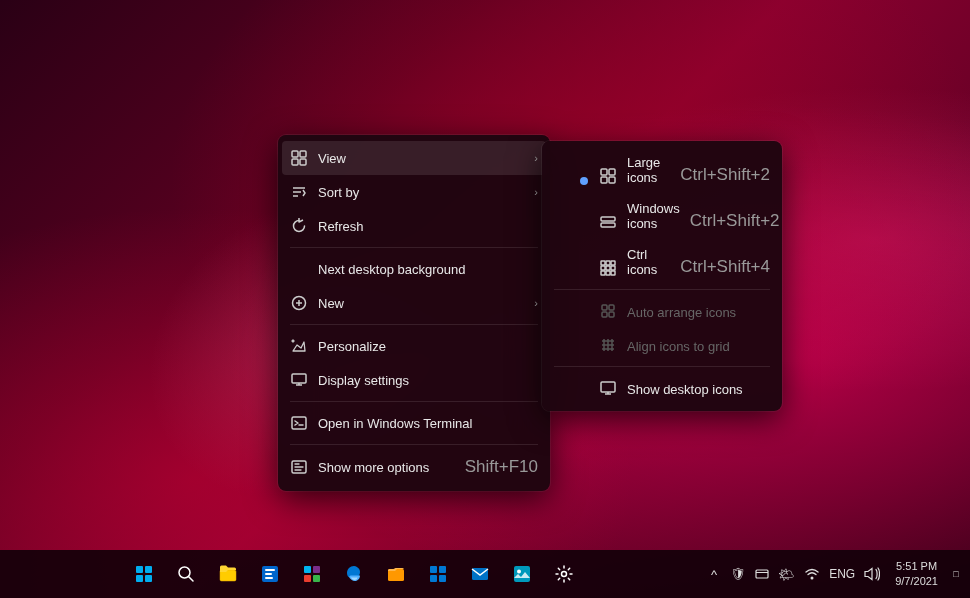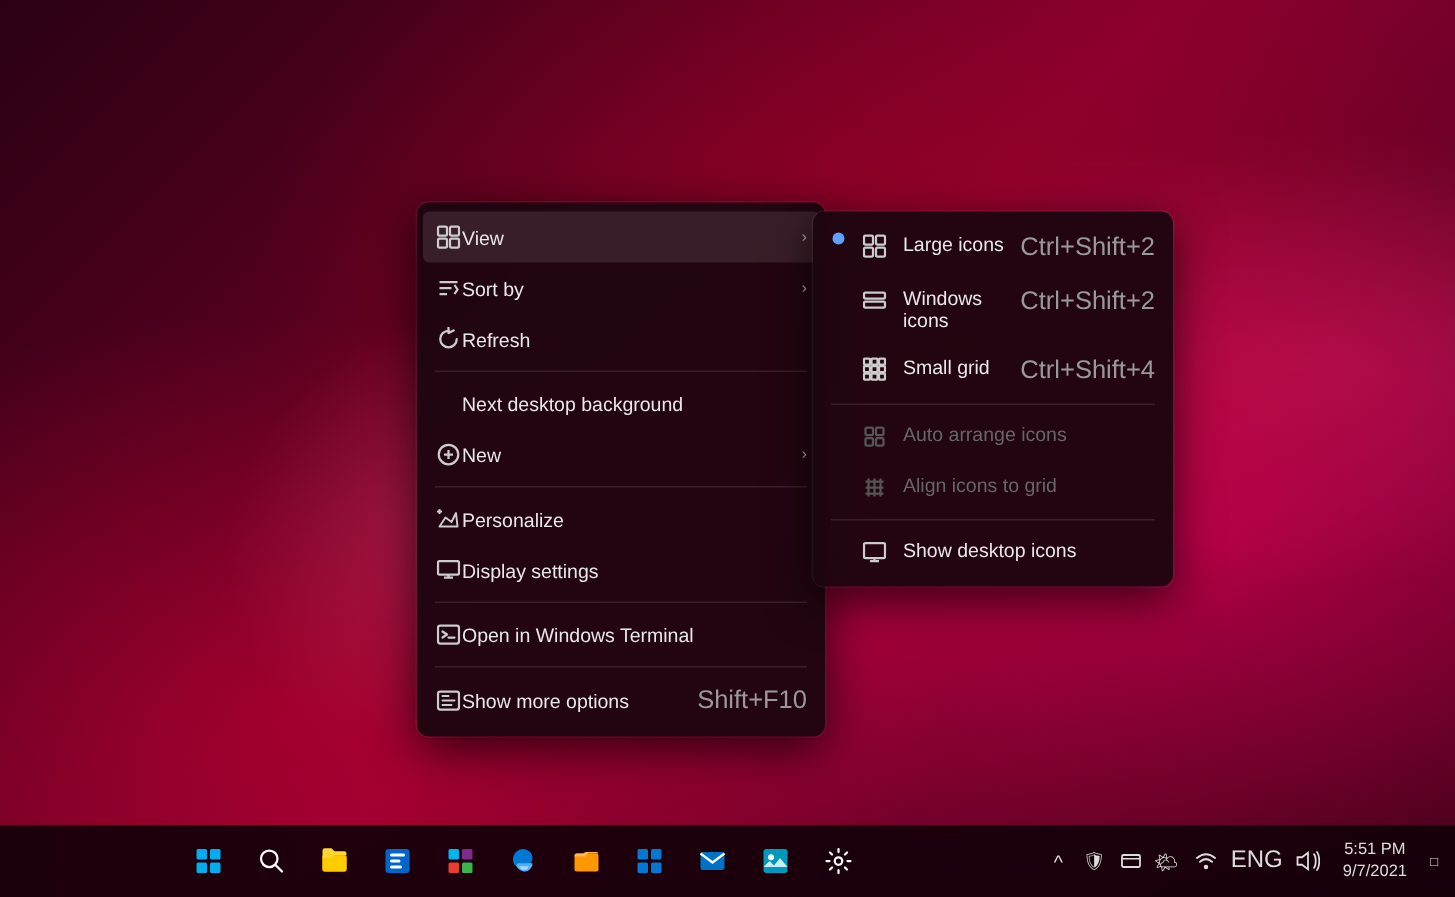--- a/index.html
+++ b/index.html
@@ -119,20 +119,21 @@
       box-shadow: 0 8px 32px rgba(0,0,0,0.7), 0 0 0 1px rgba(255,255,255,0.08);
       backdrop-filter: blur(20px);
       z-index: 100;
     }
 
     .menu-item {
       display: flex;
       align-items: center;
       padding: 8px 12px;
       cursor: pointer;
+      gap: 10px;
       font-size: 13px;
       color: #e8e8e8;
       position: relative;
     }
 
     .menu-item.highlighted {
       background: rgba(255,255,255,0.1);
       border-radius: 4px;
       margin: 0 4px;
       padding: 8px 8px;
@@ -176,27 +177,28 @@
       background: rgba(30, 5, 15, 0.97);
       border-radius: 8px;
       padding: 6px 0;
       box-shadow: 0 8px 32px rgba(0,0,0,0.7), 0 0 0 1px rgba(255,255,255,0.08);
       backdrop-filter: blur(20px);
       z-index: 101;
     }
 
     .submenu-item {
       display: flex;
-      align-items: flex-start;
+      align-items: flex-end;
       padding: 8px 12px;
       cursor: pointer;
       gap: 10px;
       font-size: 13px;
       color: #e8e8e8;
       position: relative;
+      margin-left: 25px;
     }
 
     .submenu-item.disabled {
       color: #666;
       cursor: default;
     }
 
     .submenu-item .menu-icon {
       color: #aaa;
     }
@@ -220,21 +222,21 @@
     .win-btn {
       width: 36px;
       height: 36px;
       display: flex;
       align-items: center;
       justify-content: center;
       cursor: pointer;
     }
 
     .lang-indicator {
-      font-size: 16px;
+      font-size: 12px;
       color: #ddd;
       padding: 0 4px;
     }
   </style>
 </head>
 <body>
 
 <div class="desktop-bg"></div>
 <div class="win-logo-glow"></div>
 
@@ -290,21 +292,21 @@
             <rect x="6" y="1" width="4" height="4" rx="0.5" stroke="#ccc" stroke-width="1.5"></rect>
             <rect x="11" y="1" width="4" height="4" rx="0.5" stroke="#ccc" stroke-width="1.5"></rect>
             <rect x="1" y="6" width="4" height="4" rx="0.5" stroke="#ccc" stroke-width="1.5"></rect>
             <rect x="6" y="6" width="4" height="4" rx="0.5" stroke="#ccc" stroke-width="1.5"></rect>
             <rect x="11" y="6" width="4" height="4" rx="0.5" stroke="#ccc" stroke-width="1.5"></rect>
             <rect x="1" y="11" width="4" height="4" rx="0.5" stroke="#ccc" stroke-width="1.5"></rect>
             <rect x="6" y="11" width="4" height="4" rx="0.5" stroke="#ccc" stroke-width="1.5"></rect>
             <rect x="11" y="11" width="4" height="4" rx="0.5" stroke="#ccc" stroke-width="1.5"></rect>
           </svg>
         </span>
-        <span>Small grid</span>
+        <span>Ctrl icons</span>
         <span class="menu-shortcut">Ctrl+Shift+4</span>
       </div>
 
       <div class="menu-separator"></div>
 
       <div class="submenu-item disabled">
         <span style="width:10px; flex-shrink:0;"></span>
         <span class="menu-icon">
           <svg width="16" height="16" viewBox="0 0 16 16" fill="none">
             <rect x="2" y="2" width="5" height="5" rx="1" stroke="#555" stroke-width="1.5"></rect>

